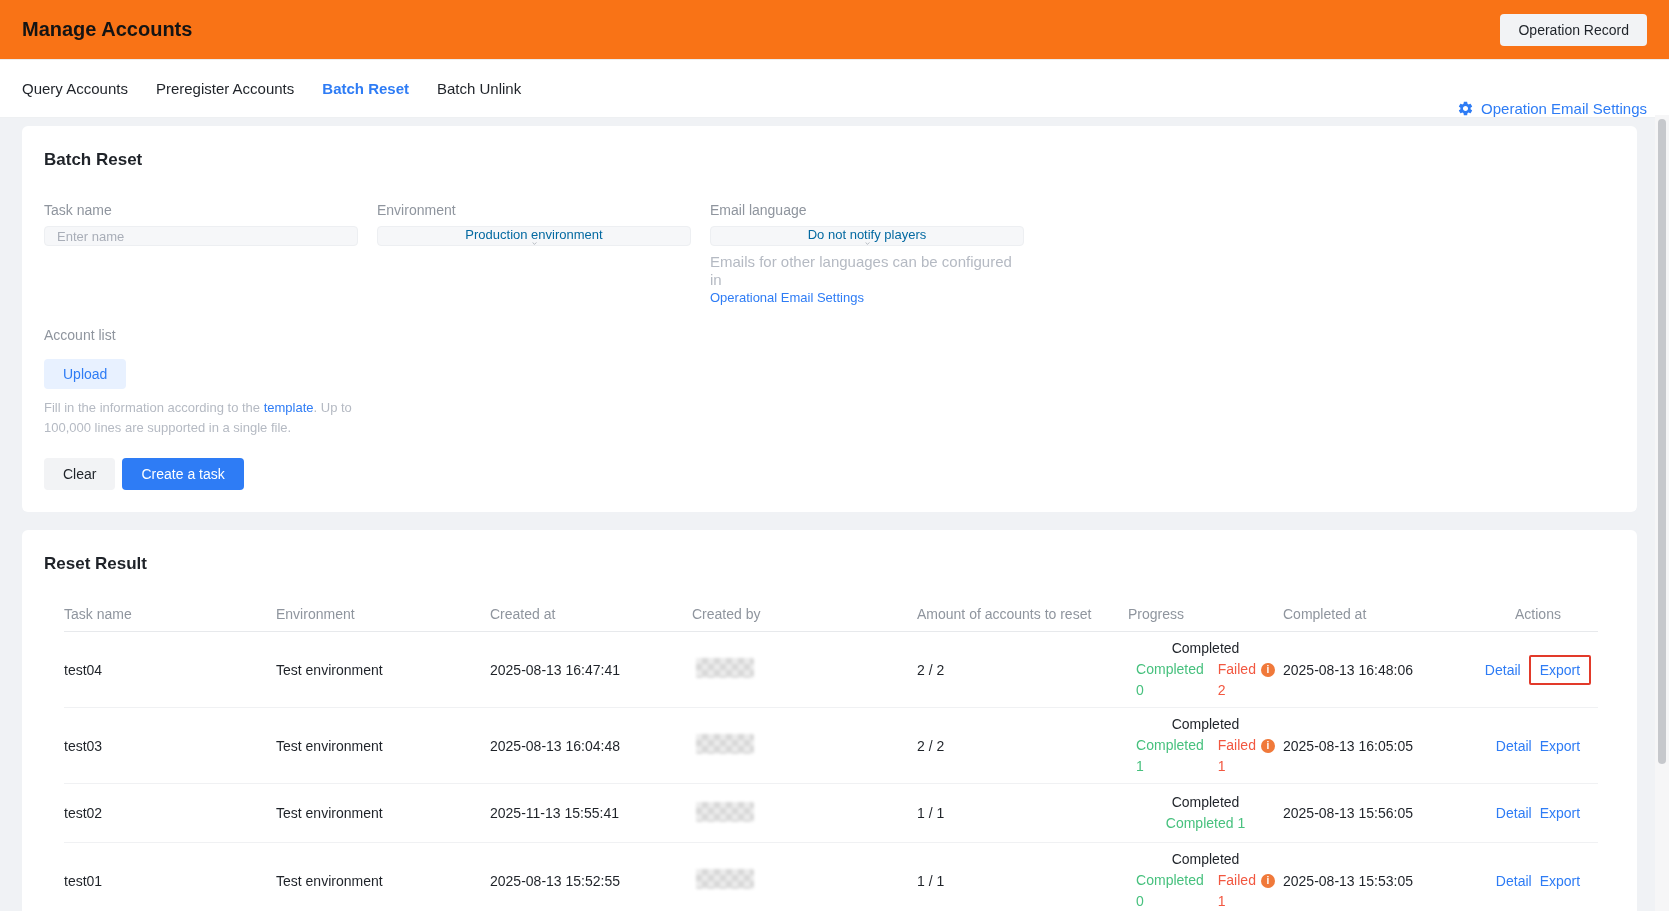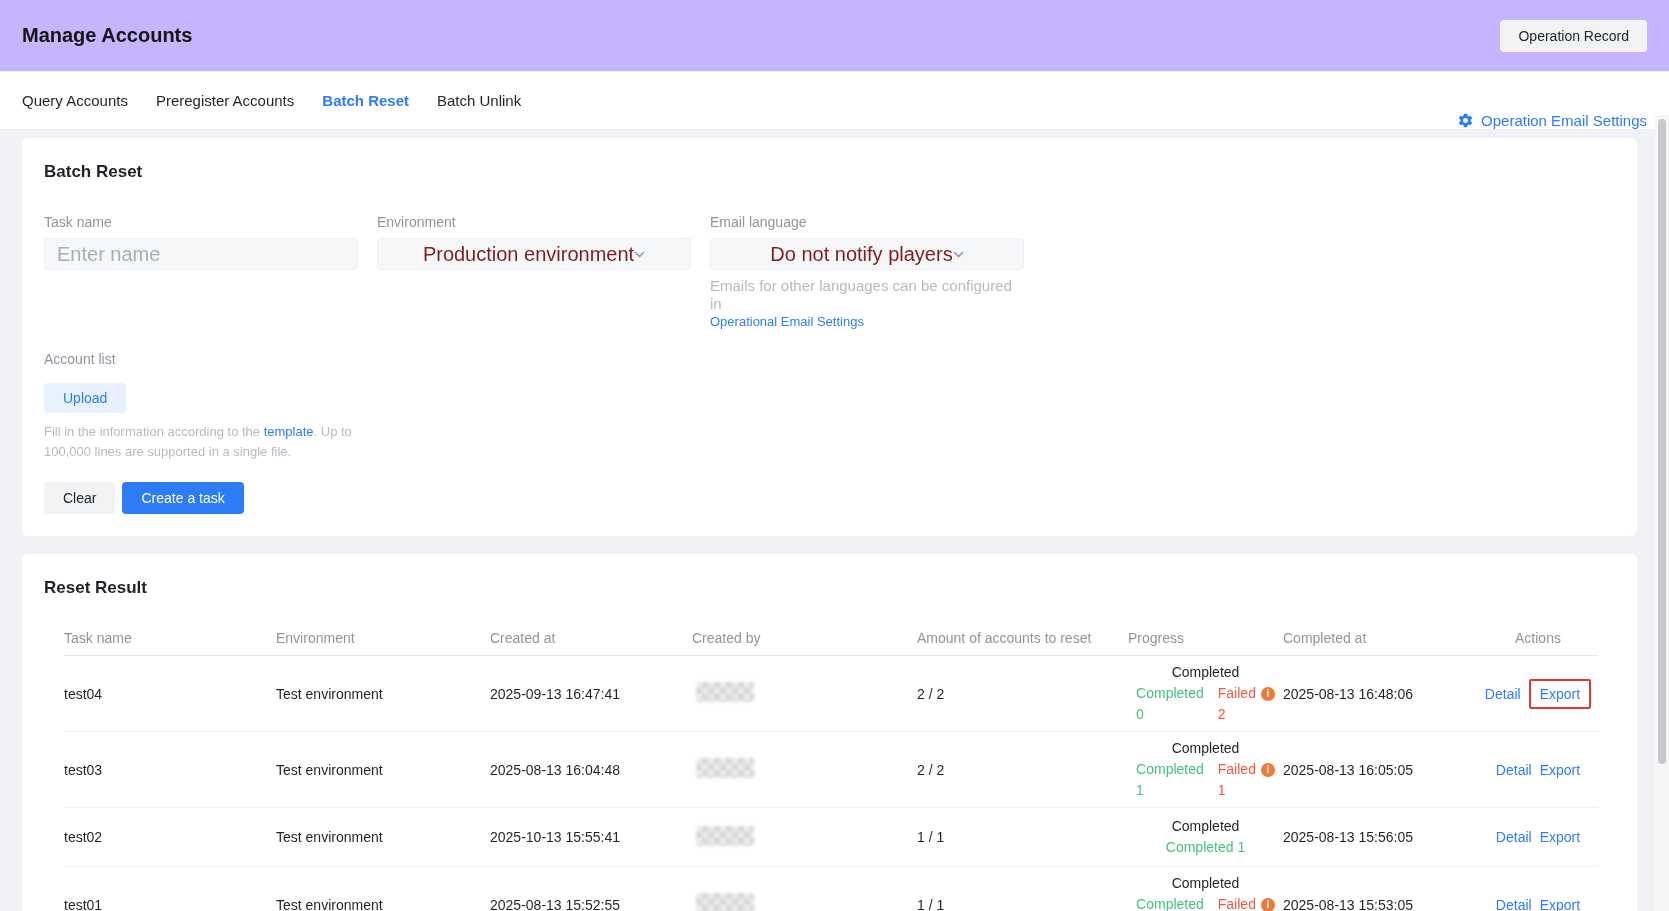--- a/index.html
+++ b/index.html
@@ -3,21 +3,21 @@
 <meta charset="utf-8">
 <style>
   * { margin:0; padding:0; box-sizing:border-box; }
   html,body { width:1669px; height:911px; overflow:hidden; }
   body {
     font-family:"Liberation Sans","DejaVu Sans",sans-serif;
     background:#f0f2f5; color:#1f2329; position:relative; font-size:14px;
   }
   
   .titlebar {
-    height:72px; background:#c4b5fd; border-bottom:1px solid #ececec;
+    height:60px; background:#f97316; border-bottom:1px solid #ececec;
     display:flex; align-items:center; justify-content:space-between; padding:0 22px;
   }
   .page-title { font-size:20px; font-weight:700; color:#141414; }
   .btn-plain {
     background:#f2f3f5; border:none; border-radius:4px; height:32px; padding:0 18px;
     font-size:14px; color:#1f2329; font-family:inherit; cursor:pointer;
   }
   
   .tabbar {
     height:58px; background:#fff; border-bottom:1px solid #eef0f2;
@@ -31,25 +31,25 @@
   .gear-svg { width:17px; height:17px; fill:#2e7cf5; }
   
   .page { padding:8px 32px 0 22px; }
   .card { background:#fff; border-radius:6px; padding:22px; }
   .card-heading { font-size:17px; font-weight:600; color:#1f2329; padding-top:2px; }
   
   .form-row { display:flex; gap:19px; margin-top:32px; }
   .field { width:314px; }
   .field-label { font-size:14px; color:#8f959e; margin-bottom:8px; }
   .text-input, .select {
-    width:314px; height:32px; background:#f6f7f9; border:1px solid #edeff2;
-    border-radius:4px; font-size:20px; font-family:inherit; color:#7f1d1d; padding:0 12px;
+    width:314px; height:20px; background:#f6f7f9; border:1px solid #edeff2;
+    border-radius:4px; font-size:13px; font-family:inherit; color:#0369a1; padding:0 12px;
   }
   .text-input::placeholder { color:#a9aeb8; }
-  .select { display:flex; align-items:center; justify-content:center; cursor:pointer; }
+  .select { display:flex; align-items:center; justify-content:flex-end; cursor:pointer;flex-direction:column; }
   .chevron { width:11px; height:7px; stroke:#9aa0a8; stroke-width:1.6; fill:none; }
   .helper { margin-top:7px; font-size:15px; color:#b5bac3; line-height:18px; }
   .helper-link { font-size:13px; color:#2e7cf5; line-height:18px; cursor:pointer; display:inline-block; }
   .account-section { margin-top:20px; }
   .btn-upload {
     margin-top:8px; background:#e8f1ff; color:#2e7cf5; border:none; border-radius:4px;
     height:30px; padding:0 19px; font-size:14px; font-family:inherit; cursor:pointer;
   }
   .upload-note { margin-top:9px; font-size:13px; color:#b5bac3; line-height:20px; }
   .note-link { color:#2e7cf5; cursor:pointer; }
@@ -189,21 +189,21 @@
           <div class="th c4">Created by</div>
           <div class="th c5">Amount of accounts to reset</div>
           <div class="th c6">Progress</div>
           <div class="th c7">Completed at</div>
           <div class="th c8">Actions</div>
         </div>
       <div>
           <div class="trow">
             <div class="td ">test04</div>
             <div class="td ">Test environment</div>
-            <div class="td ">2025-09-13 16:47:41</div>
+            <div class="td ">2025-08-13 16:47:41</div>
             <div class="td "><span class="redacted"></span></div>
             <div class="td ">2 / 2</div>
             <div class="td td-progress">
               <div class="pg-status">Completed</div>
               <div class="pg-line">
                 <div class="pg-item green">
                   <span class="lbl">Completed</span>
                   <span>0</span>
                 </div>
                 <div class="pg-item orange">
@@ -239,21 +239,21 @@
             </div>
             <div class="td ">2025-08-13 16:05:05</div>
             <div class="td td-actions">
               <a class="link">Detail</a>
               <a class="link">Export</a>
             </div>
           </div>
           <div class="trow compact">
             <div class="td ">test02</div>
             <div class="td ">Test environment</div>
-            <div class="td ">2025-10-13 15:55:41</div>
+            <div class="td ">2025-11-13 15:55:41</div>
             <div class="td "><span class="redacted"></span></div>
             <div class="td ">1 / 1</div>
             <div class="td td-progress">
               <div class="pg-status">Completed</div>
               <div class="pg-inline green">Completed 1</div>
             </div>
             <div class="td ">2025-08-13 15:56:05</div>
             <div class="td td-actions">
               <a class="link">Detail</a>
               <a class="link">Export</a>

